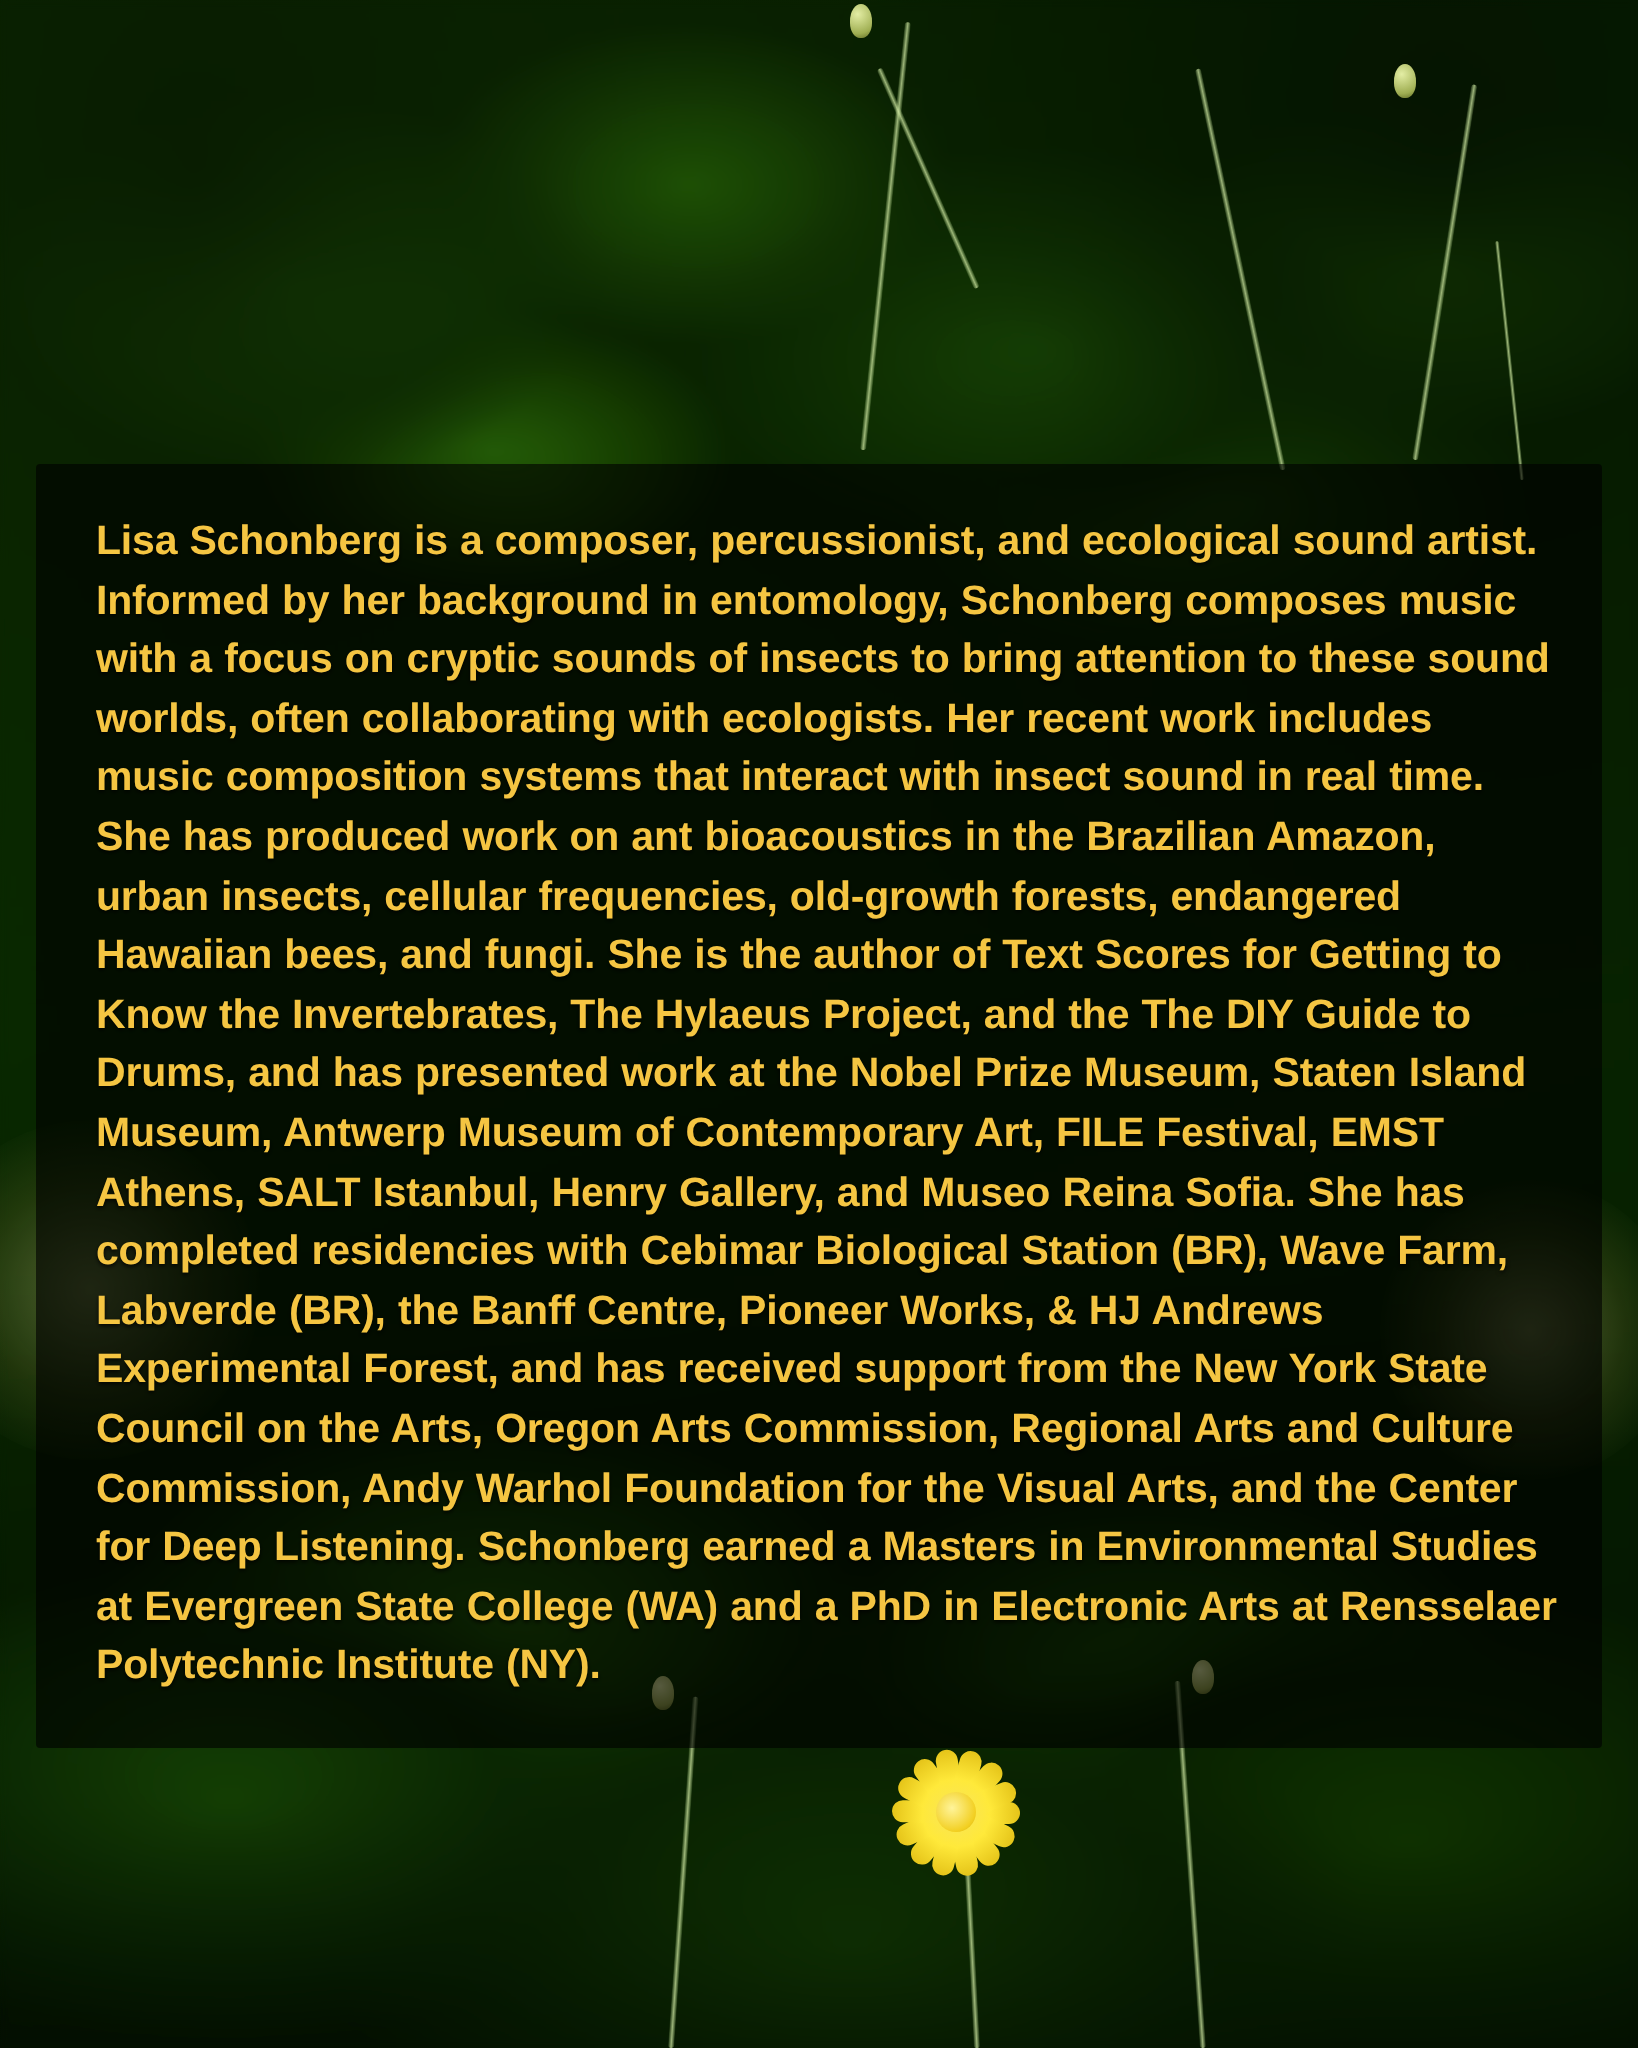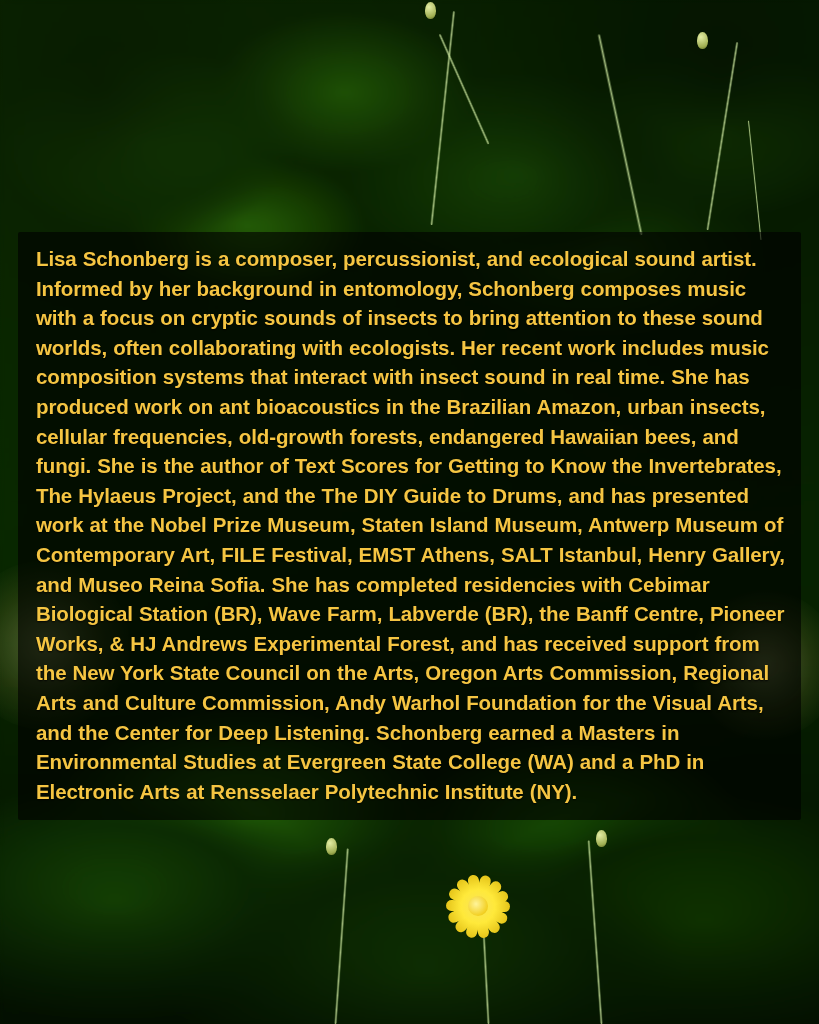--- a/index.html
+++ b/index.html
@@ -104,21 +104,21 @@
     position: absolute;
     left: 18px;
     top: 232px;
     width: 783px;
     padding: 12px 10px 14px 18px;
     box-sizing: border-box;
     background: rgba(0,0,0,0.62);
     border-radius: 2px;
   }
   .caption-text {
-    margin: 0;
+    margin: 12px;
     color: #f5c542;
     font-family: "Liberation Sans", sans-serif;
     font-weight: bold;
     font-size: 20.5px;
     line-height: 29.6px;
     letter-spacing: -0.1px;
     text-shadow: 0 1px 2px rgba(0,0,0,0.85);
     word-spacing: 0.5px;
   }
 </style>

